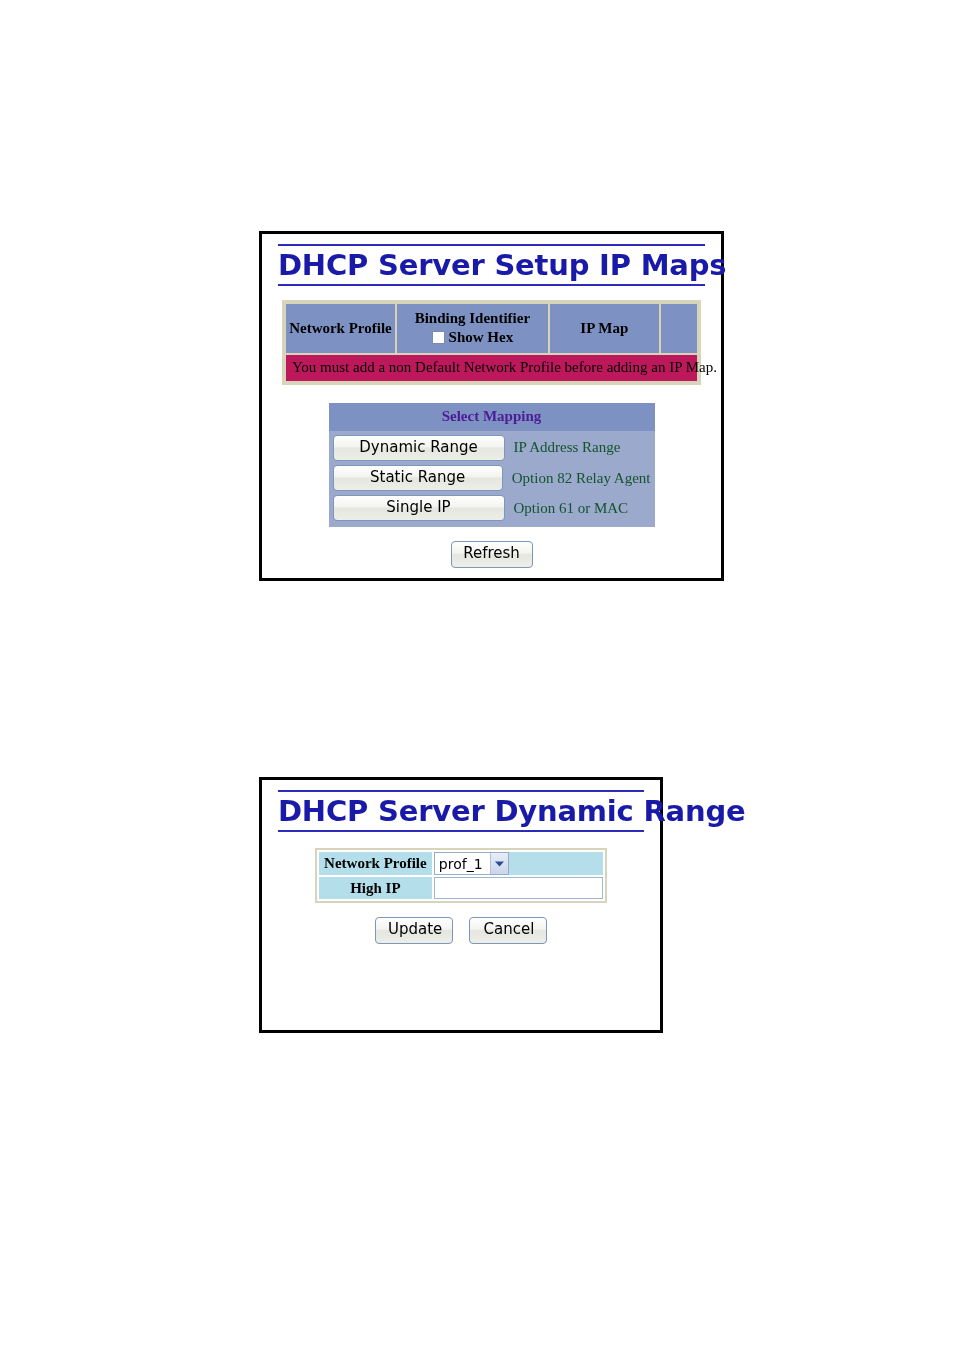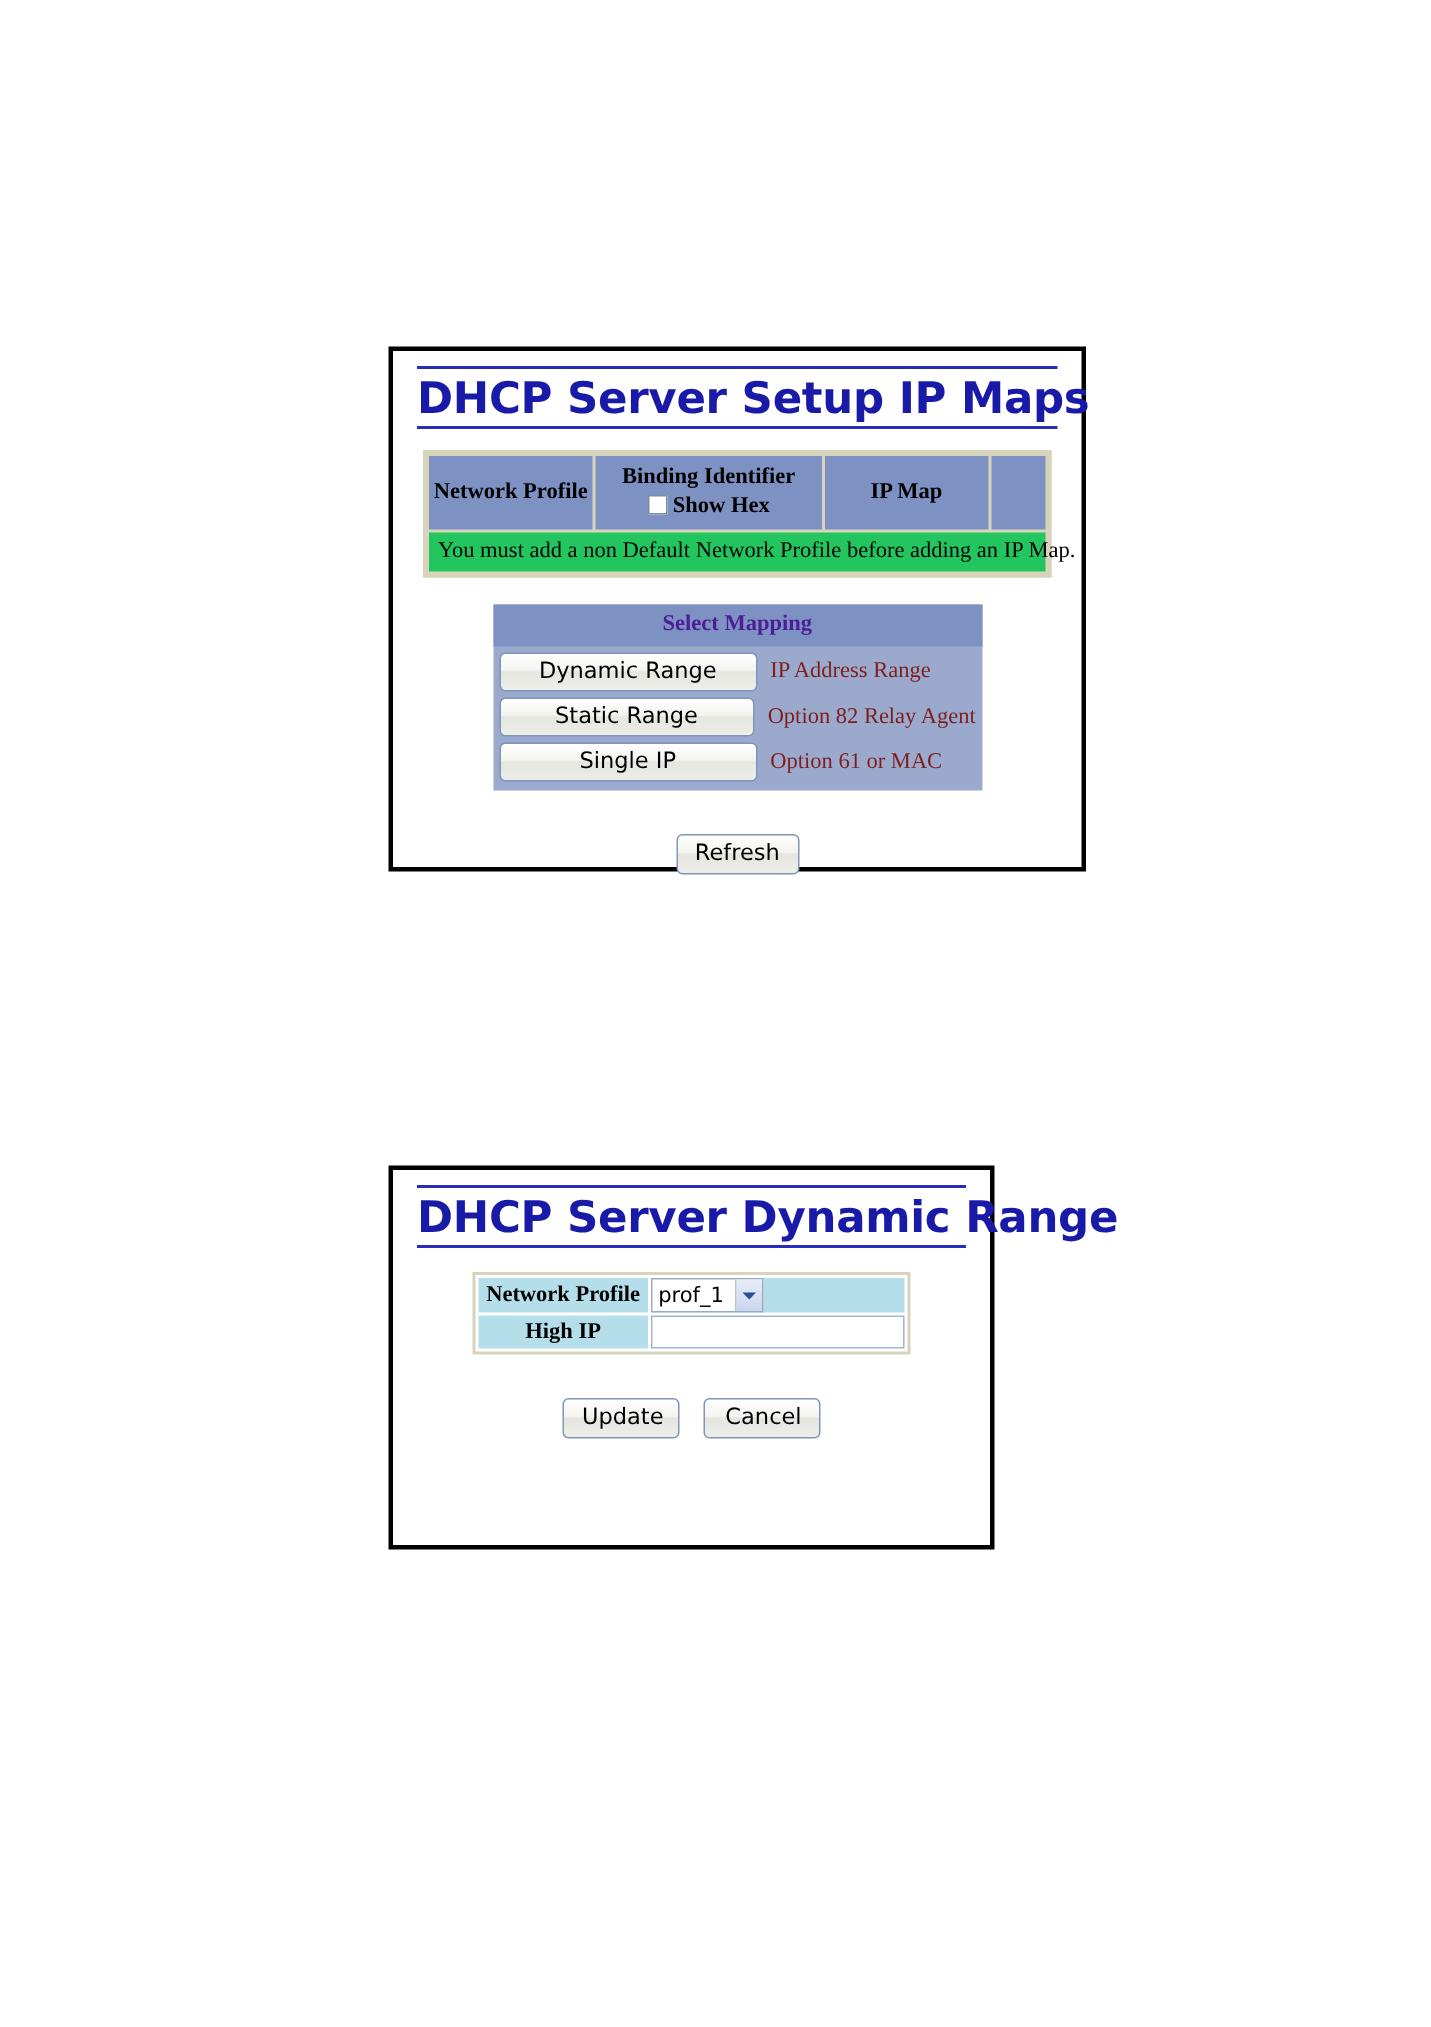--- a/index.html
+++ b/index.html
@@ -80,21 +80,21 @@
     display: inline-block;
     width: 13px;
     height: 13px;
     background: #ffffff;
     border: 1px solid #7b8ba8;
     vertical-align: -2px;
     margin-right: 4px;
     box-sizing: border-box;
   }
   td.notice {
-    background: #22c55e;
+    background: #be185d;
     color: #000000;
     font-family: "Liberation Serif", serif;
     font-size: 15px;
     text-align: center;
     padding: 4px 6px 5px 6px;
     white-space: nowrap;
   }
 
   
   .mapping-box {
@@ -137,27 +137,27 @@
     line-height: 1.15;
     white-space: nowrap;
   }
   .btn-map {
     width: 172px;
     margin-right: 9px;
   }
   .map-desc {
     font-family: "Liberation Serif", serif;
     font-size: 15px;
-    color: #7f1d1d;
+    color: #14532d;
     white-space: nowrap;
   }
 
   .btn-row {
     text-align: center;
-    margin-top: 29px;
+    margin-top: 14px;
   }
   .btn-refresh { display: inline-block; width: 82px; }
   .btn-form    { display: inline-block; width: 78px; margin: 0 6px; padding-left: 12px; }
 
   
   .form-wrap {
     width: 292px;
     margin: 16px auto 0 auto;
     border: 2px solid #d8d4bc;
     box-sizing: border-box;

